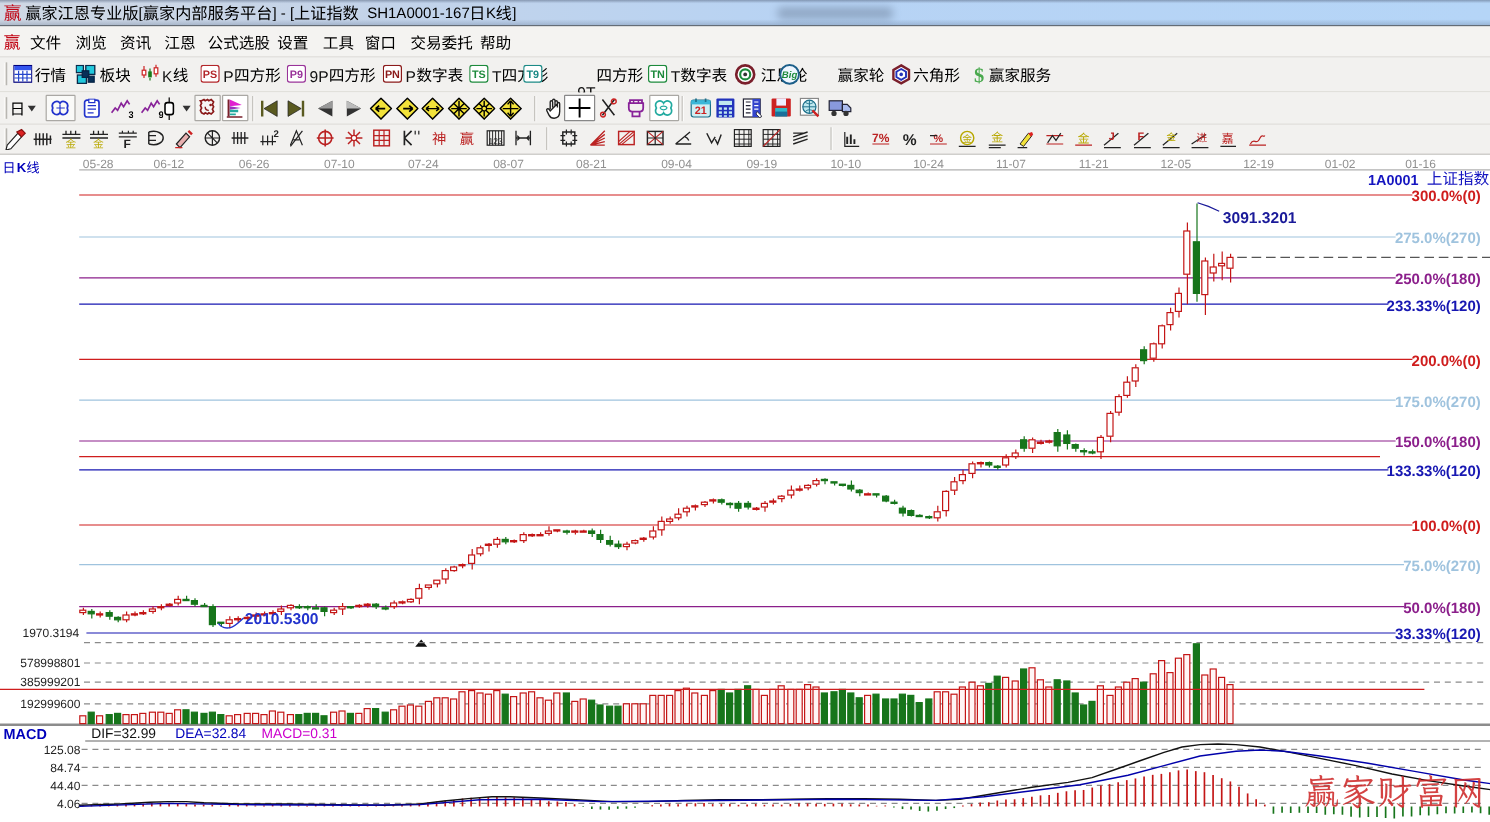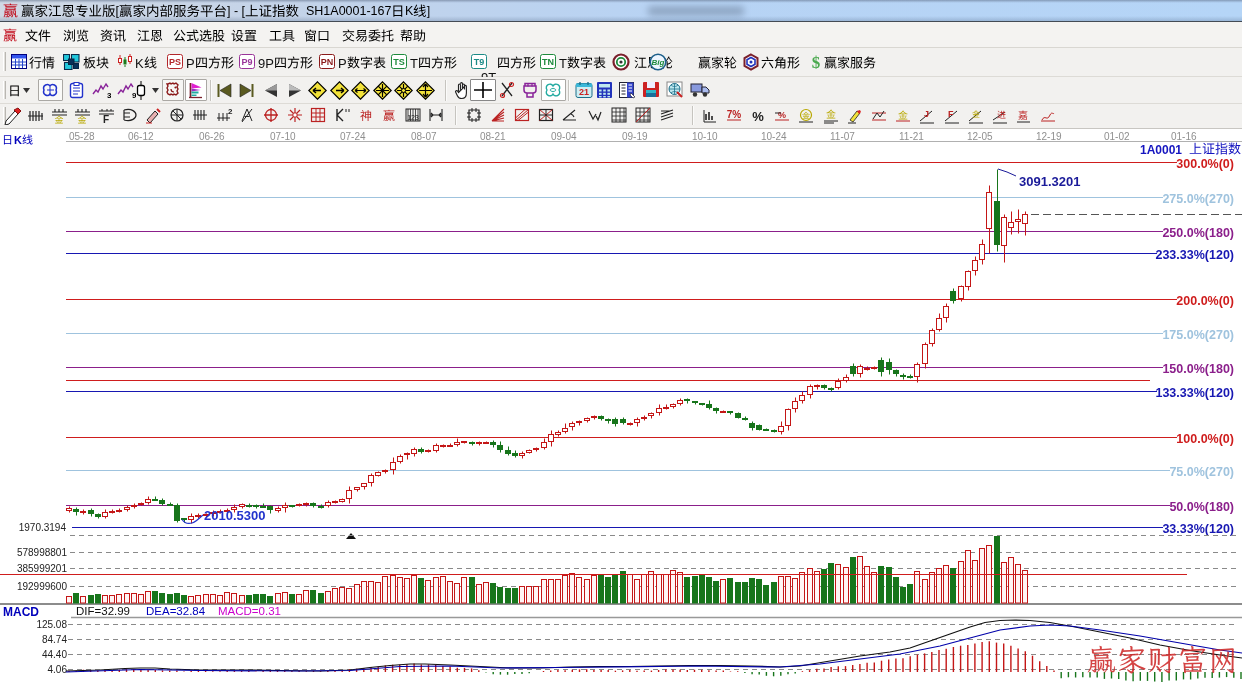--- a/index.html
+++ b/index.html
@@ -250,21 +250,21 @@
     <div class="ico" style="left:391px;top:6px"><svg width="17" height="16">
         <rect x="0.5" y="0.5" width="15" height="14" rx="2" fill="#fff" stroke="#1d8a3c"></rect>
         <text x="8" y="11" text-anchor="middle" font-size="9" font-weight="bold" fill="#1d8a3c" font-family="Liberation Sans">TS</text>
       </svg></div>
     <div class="lbl" style="left:410px;top:9px;line-height:13px">T</div>
     <div style="position:absolute;left:418.0px;top:8.0px;line-height:0"><svg class="cj" width="39.0" height="13.0" viewBox="0 0 3000 1000">
         <use href="#g14" x="0" fill="#000"></use>
         <use href="#g30" x="1000" fill="#000"></use>
         <use href="#g23" x="2000" fill="#000"></use>
       </svg></div>
-    <div class="ico" style="left:471px;top:6px"><svg width="17" height="16">
+    <div class="ico" style="left:436px;top:6px"><svg width="17" height="16">
         <rect x="0.5" y="0.5" width="15" height="14" rx="2" fill="#fff" stroke="#1b8a86"></rect>
         <text x="8" y="11" text-anchor="middle" font-size="9" font-weight="bold" fill="#1b8a86" font-family="Liberation Sans">T9</text>
       </svg></div>
     <div class="lbl" style="left:481px;top:23px;line-height:13px">9T</div>
     <div style="position:absolute;left:497.0px;top:8.0px;line-height:0"><svg class="cj" width="39.0" height="13.0" viewBox="0 0 3000 1000">
         <use href="#g14" x="0" fill="#000"></use>
         <use href="#g30" x="1000" fill="#000"></use>
         <use href="#g23" x="2000" fill="#000"></use>
       </svg></div>
     <div class="ico" style="left:540px;top:6px"><svg width="17" height="16">

